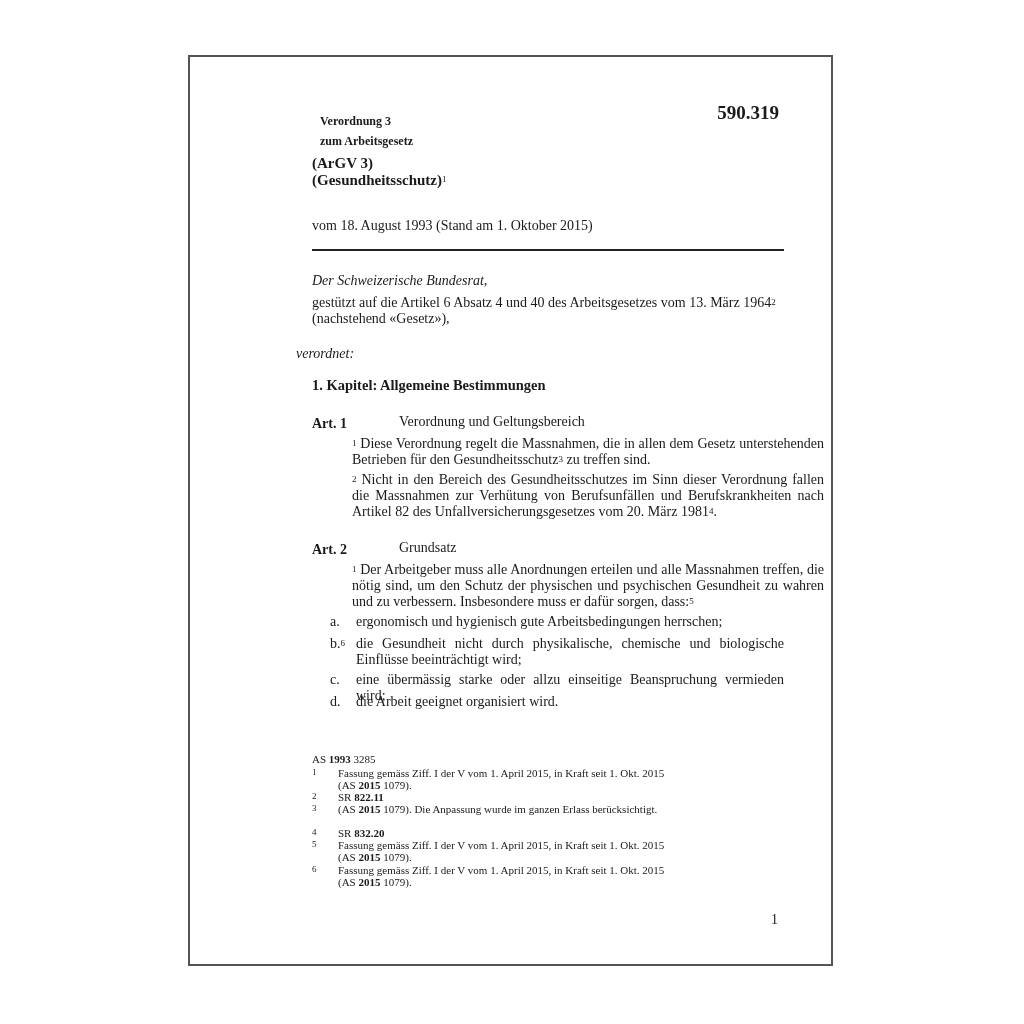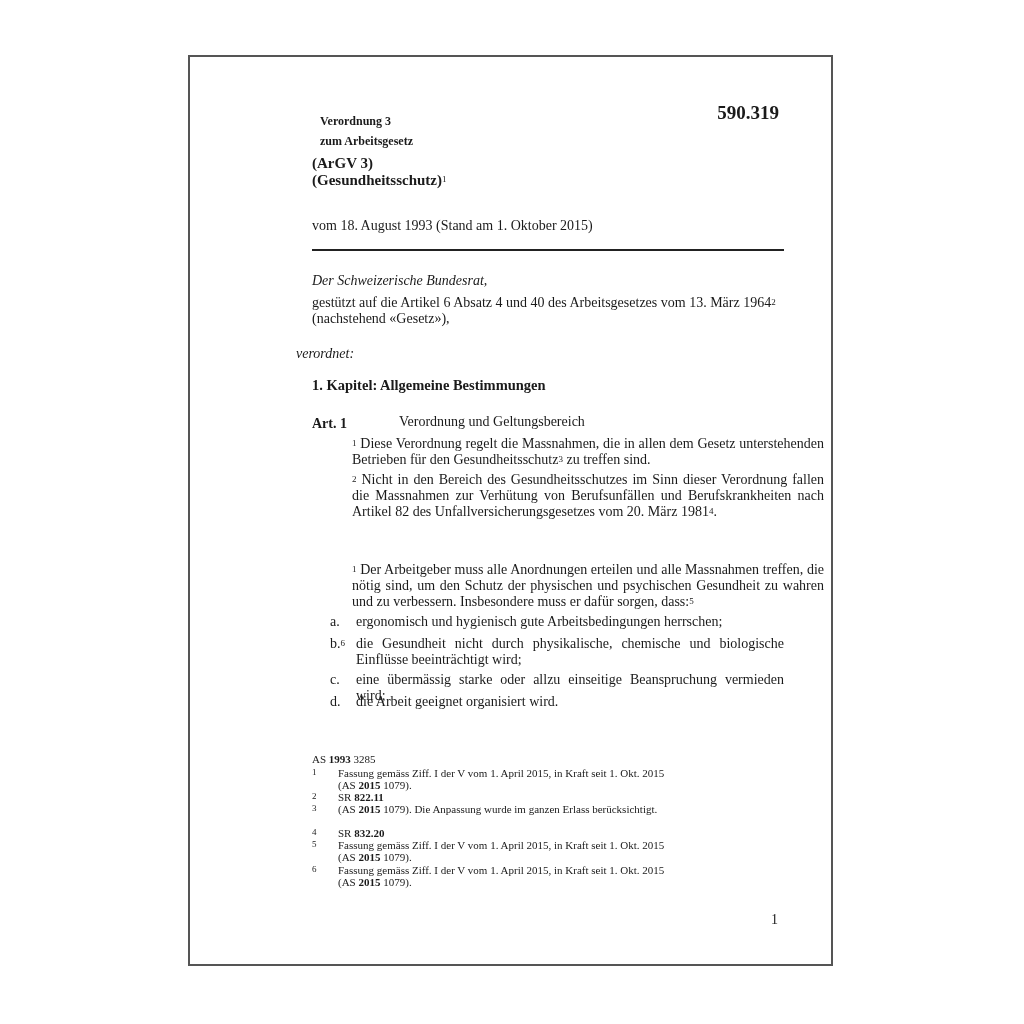--- a/index.html
+++ b/index.html
@@ -63,20 +63,24 @@
   </div>
   <div class="abs para" style="top:379px;">
     <sup>1</sup>
     <span>Diese Verordnung regelt die Massnahmen, die in allen dem Gesetz unterstehenden Betrieben für den Gesundheitsschutz</span><sup>3</sup><span> zu treffen sind.</span>
   </div>
   <div class="abs para" style="top:415px;">
     <sup>2</sup>
     <span>Nicht in den Bereich des Gesundheitsschutzes im Sinn dieser Verordnung fallen die Massnahmen zur Verhütung von Berufsunfällen und Berufskrankheiten nach Artikel 82 des Unfallversicherungsgesetzes vom 20. März 1981</span><sup>4</sup><span>.</span>
   </div>
 
+  <div class="abs" style="left:122px; top:483px; width:472px;">
+    <span class="art-num">Art. 2</span>
+    <span class="art-title abs" style="left:87px; top:0;">Grundsatz</span>
+  </div>
   <div class="abs para" style="top:505px;">
     <sup>1</sup>
     <span>Der Arbeitgeber muss alle Anordnungen erteilen und alle Massnahmen treffen, die nötig sind, um den Schutz der physischen und psychischen Gesundheit zu wahren und zu verbessern. Insbesondere muss er dafür sorgen, dass:</span><sup>5</sup>
   </div>
 
   <div class="abs list-item" style="top:557px;">
     <span class="lbl">a.</span>
     <span class="txt">ergonomisch und hygienisch gute Arbeitsbedingungen herrschen;</span>
   </div>
   <div class="abs list-item" style="top:579px;">

